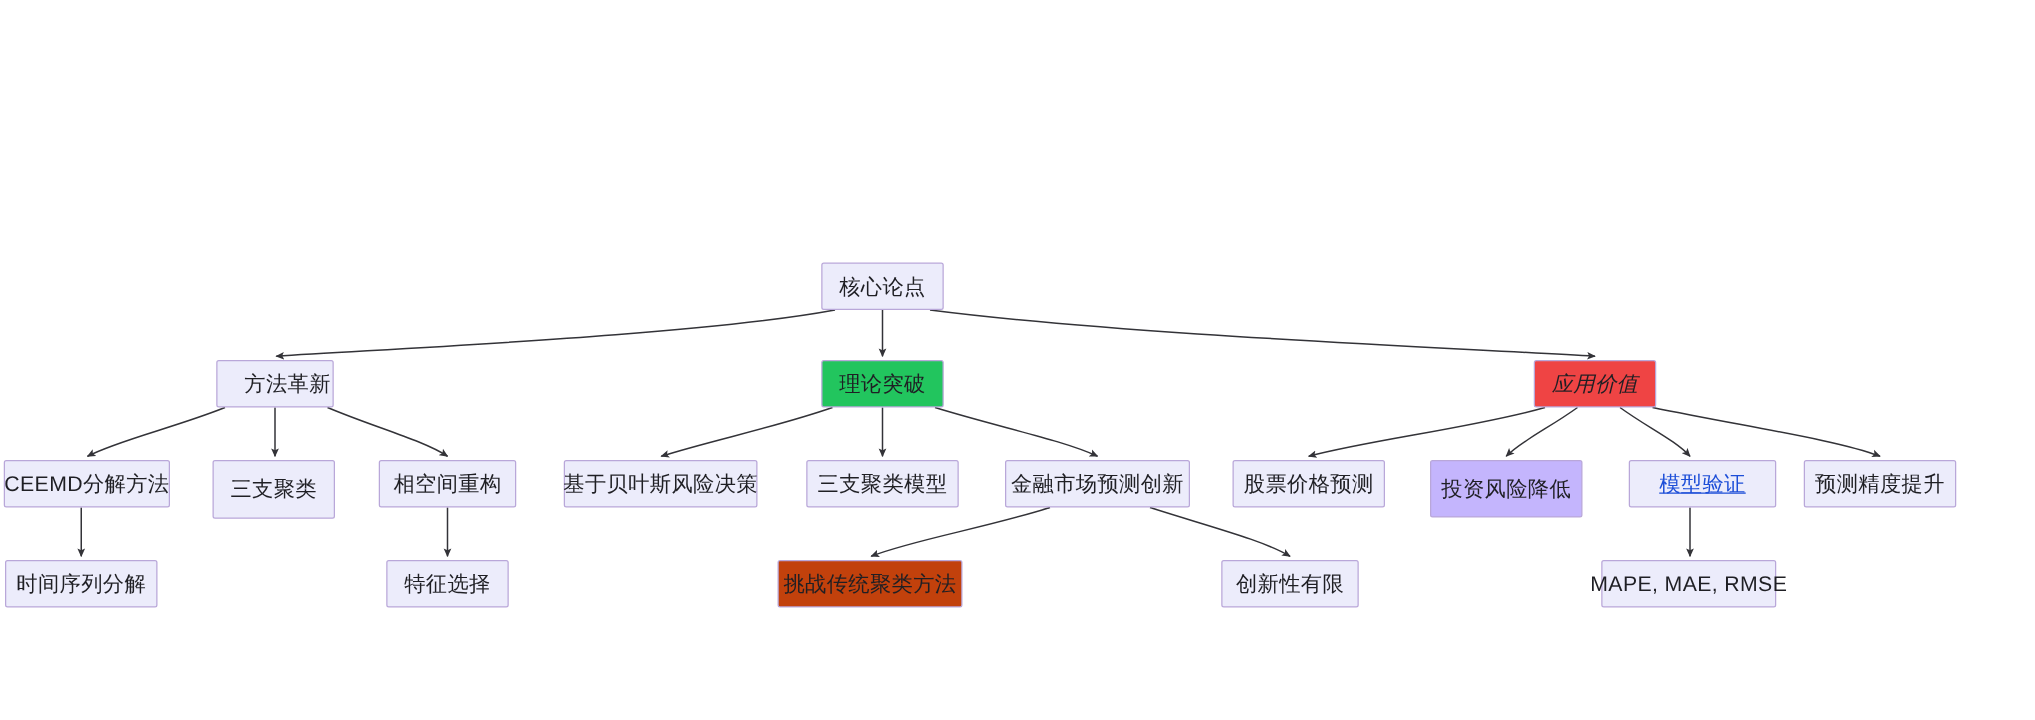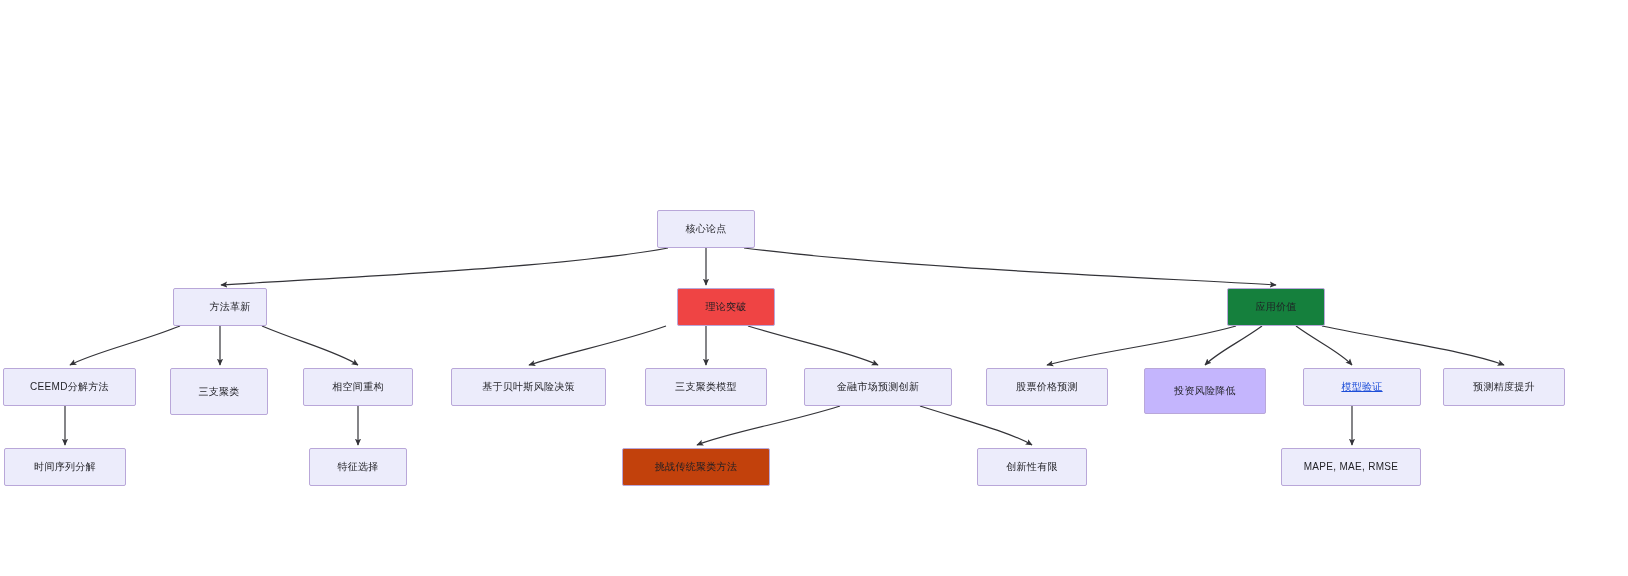--- a/index.html
+++ b/index.html
@@ -30,21 +30,21 @@
   .node {
     position: absolute;
     box-sizing: border-box;
     background: #ececfb;
     border: 1px solid #b9a7d9;
     border-radius: 2px;
     display: flex;
     align-items: center;
     justify-content: center;
     color: #1f1f24;
-    font-size: 10px;
+    font-size: 17px;
     line-height: 1;
     letter-spacing: 0.3px;
     white-space: nowrap;
     font-family: "Liberation Sans", "DejaVu Sans", sans-serif;
   }
   .node-label {
     display: block;
     padding: 0 2px;
   }
 </style>
@@ -79,24 +79,24 @@
         <path d="M 1352 406 L 1352 445" fill="none" stroke="#333338" stroke-width="1.2" marker-end="url(#arrowhead)"></path>
       </g>
   </svg>
   <div id="nodes-layer">
       <div class="node" style="left: 657px; top: 210px; width: 98px; height: 38px; background: rgb(236, 236, 251); border-color: rgb(185, 167, 217); color: rgb(31, 31, 36);">
         <span class="node-label">核心论点</span>
       </div>
       <div class="node" style="left: 173px; top: 288px; width: 94px; height: 38px; background: rgb(236, 236, 251); border-color: rgb(185, 167, 217); color: rgb(31, 31, 36); padding-left: 20px;">
         <span class="node-label">方法革新</span>
       </div>
-      <div class="node" style="left: 657px; top: 288px; width: 98px; height: 38px; background: #ef4444; border-color: rgb(185, 167, 217); color: rgb(31, 31, 36); margin-left: 20px;">
+      <div class="node" style="left: 657px; top: 288px; width: 98px; height: 38px; background: #22c55e; border-color: rgb(185, 167, 217); color: rgb(31, 31, 36);">
         <span class="node-label">理论突破</span>
       </div>
-      <div class="node" style="left: 1227px; top: 288px; width: 98px; height: 38px; background: #15803d; border-color: rgb(185, 167, 217); color: rgb(31, 31, 36);">
+      <div class="node" style="left: 1227px; top: 288px; width: 98px; height: 38px; background: #ef4444; border-color: rgb(185, 167, 217); color: rgb(31, 31, 36); font-style: italic;">
         <span class="node-label">应用价值</span>
       </div>
       <div class="node" style="left: 3px; top: 368px; width: 133px; height: 38px; background: rgb(236, 236, 251); border-color: rgb(185, 167, 217); color: rgb(31, 31, 36);">
         <span class="node-label">CEEMD分解方法</span>
       </div>
       <div class="node" style="left: 170px; top: 368px; width: 98px; height: 47px; background: rgb(236, 236, 251); border-color: rgb(185, 167, 217); color: rgb(31, 31, 36);">
         <span class="node-label">三支聚类</span>
       </div>
       <div class="node" style="left: 303px; top: 368px; width: 110px; height: 38px; background: rgb(236, 236, 251); border-color: rgb(185, 167, 217); color: rgb(31, 31, 36);">
         <span class="node-label">相空间重构</span>

